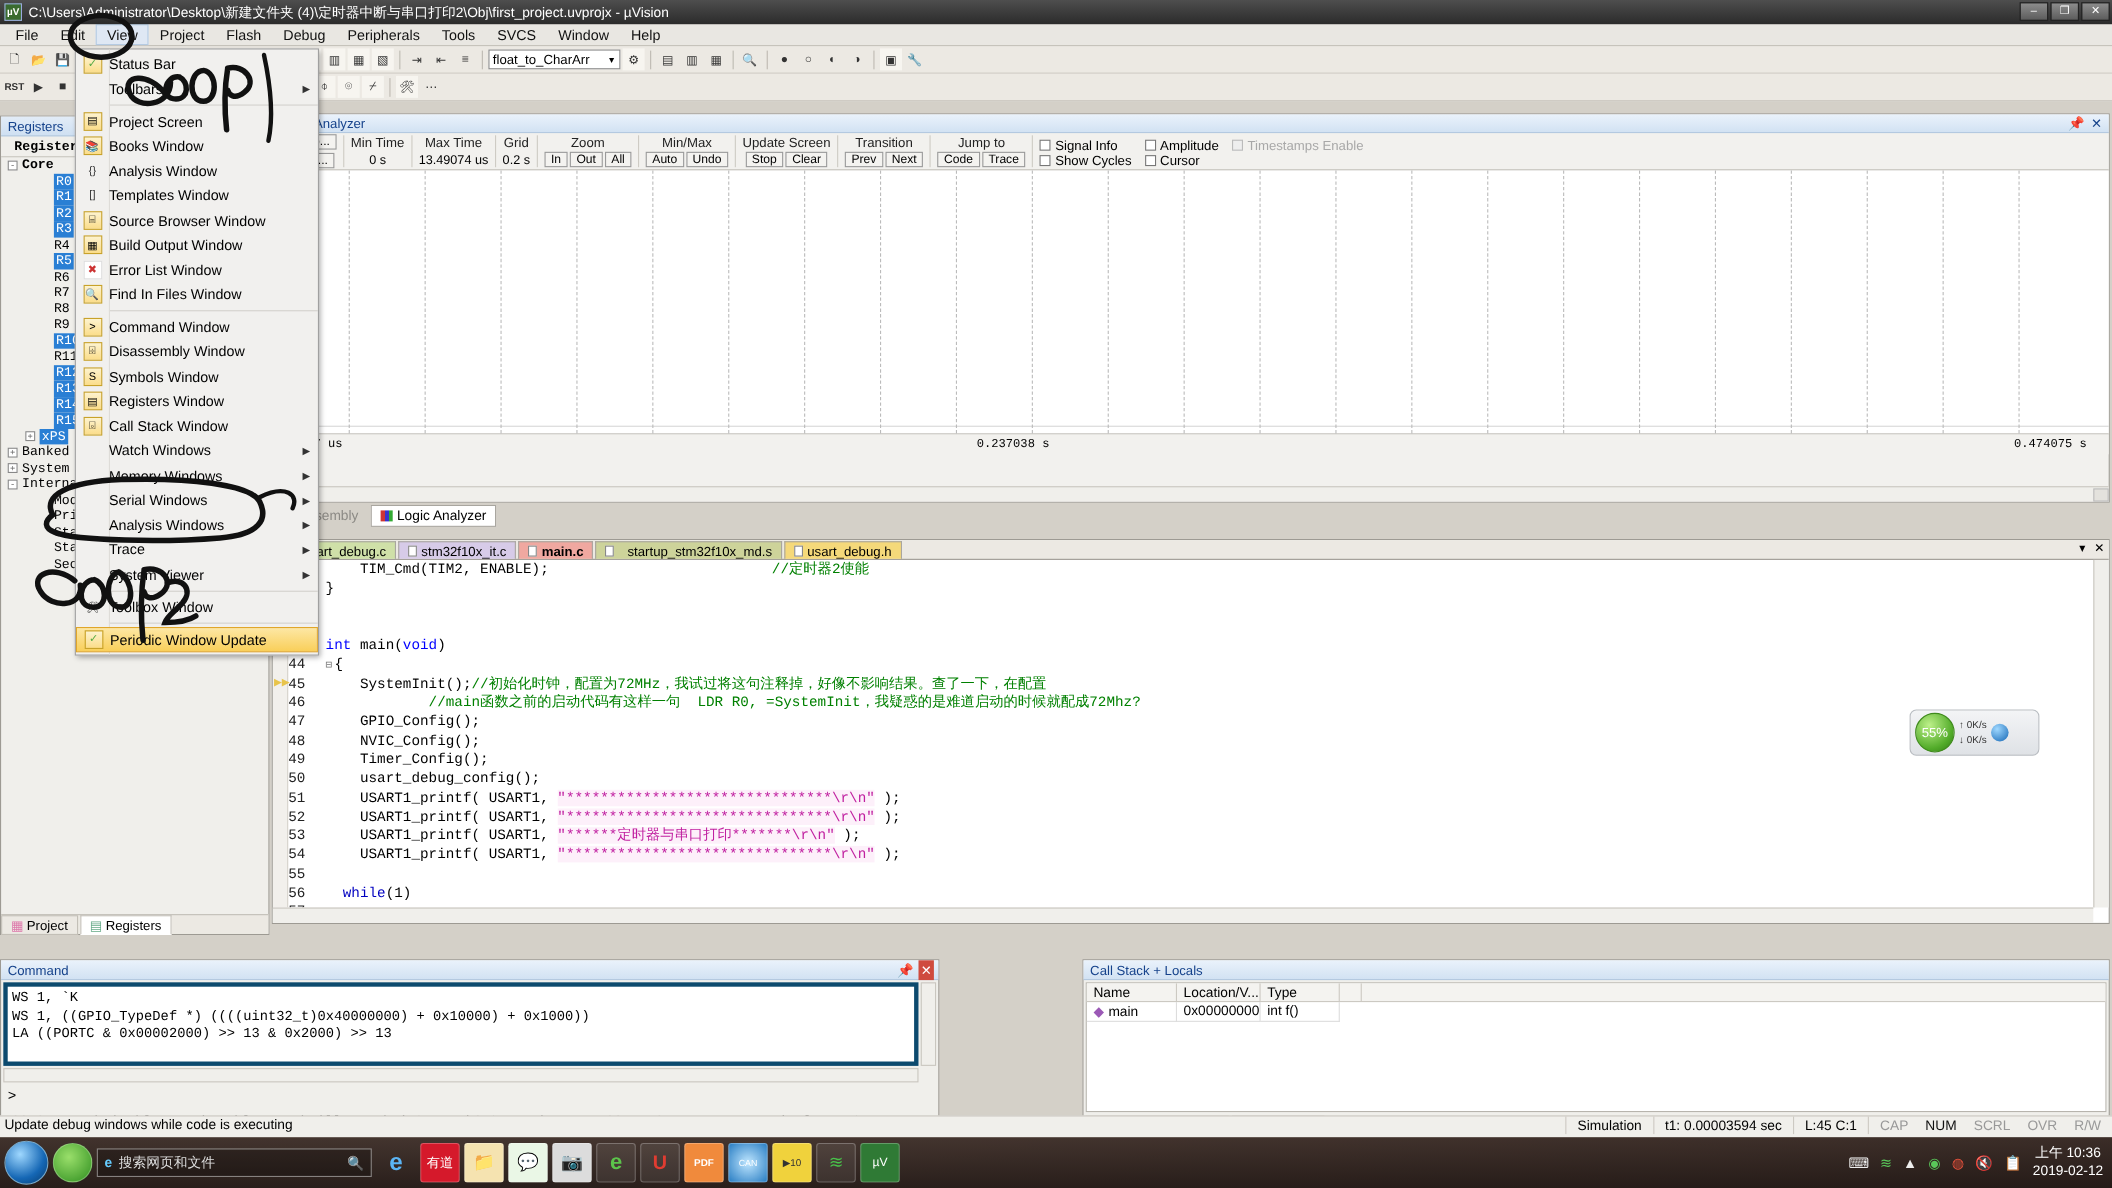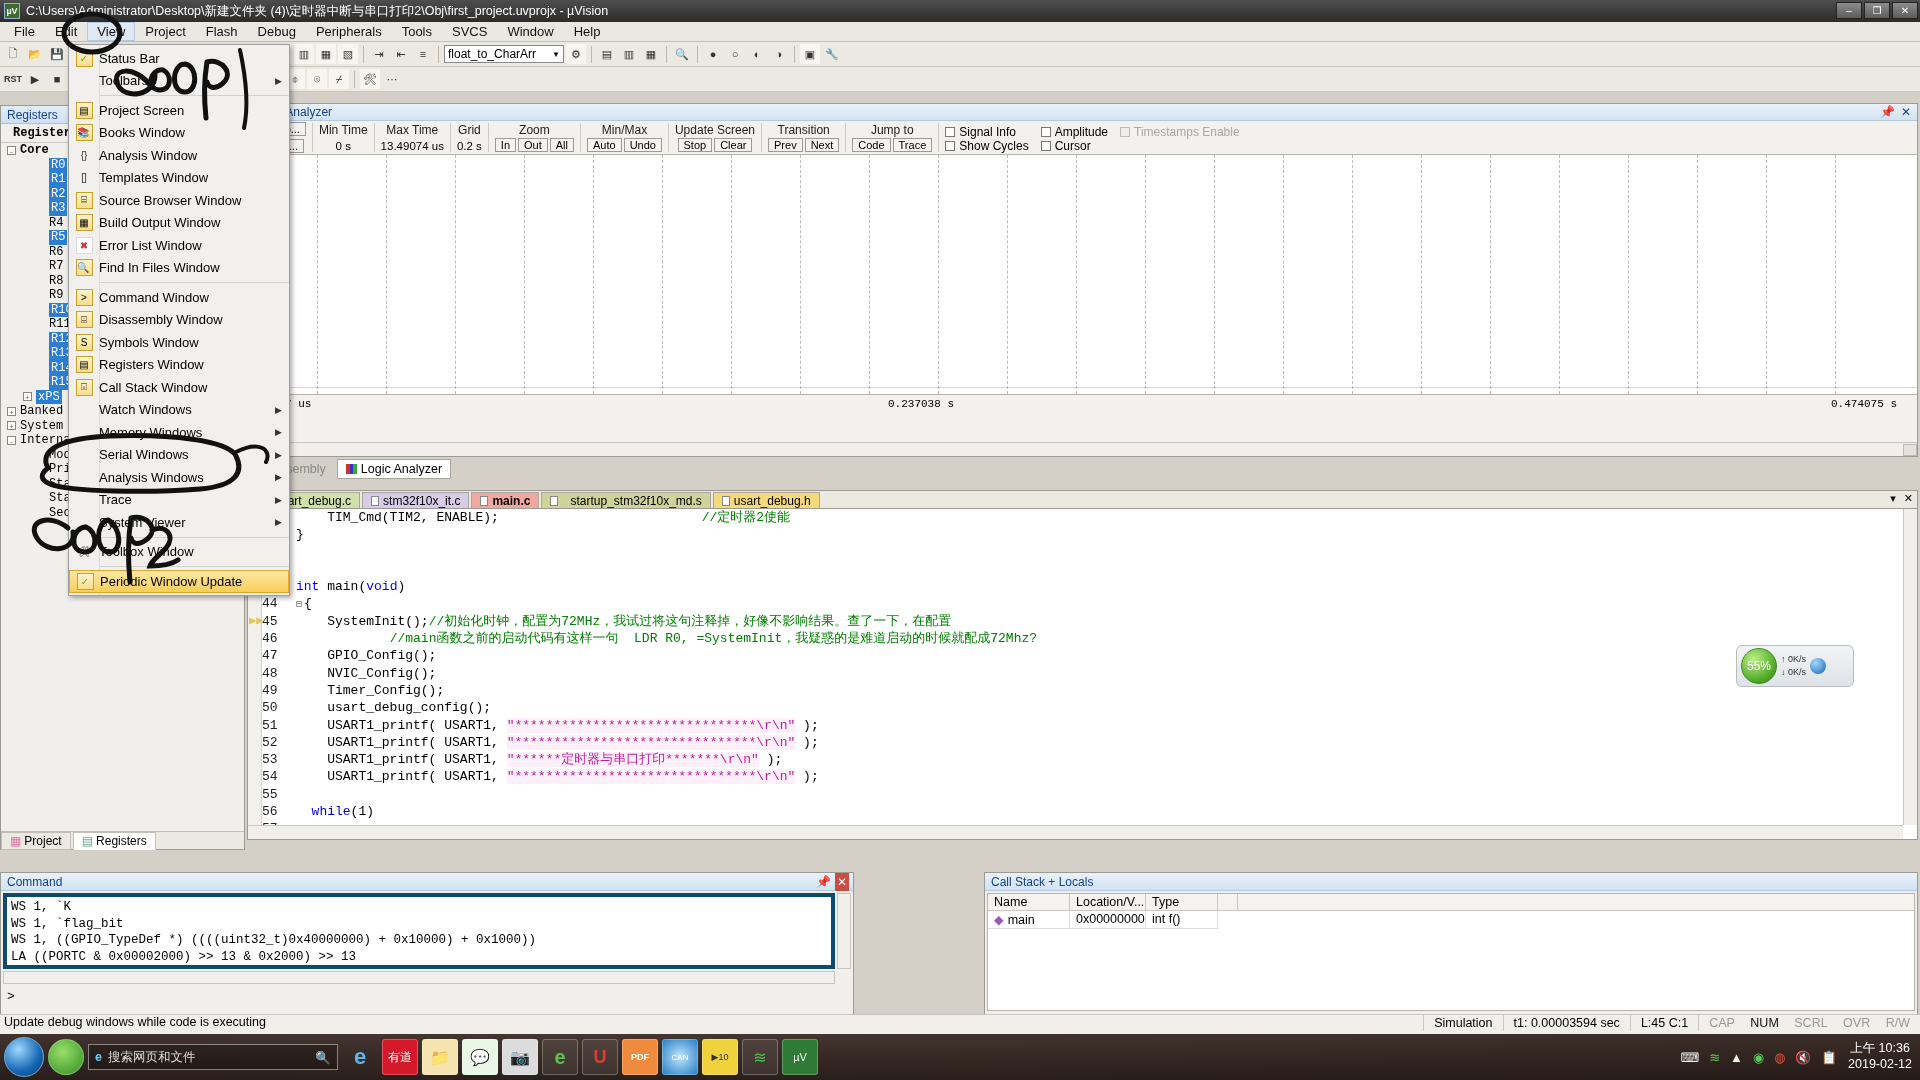--- a/index.html
+++ b/index.html
@@ -649,21 +649,20 @@
 </div>
 
 <div id="cmdwin">
   <div class="hdr">
     <span>Command</span>
     <span class="pin">📌</span>
     <span class="cls">✕</span>
   </div>
   <div id="cmdout">
       <div class="l">WS 1, `K</div>
-      <div class="l">WS 1, `flag_bit</div>
       <div class="l">WS 1, ((GPIO_TypeDef *) ((((uint32_t)0x40000000) + 0x10000) + 0x1000))</div>
       <div class="l">LA ((PORTC &amp; 0x00002000) &gt;&gt; 13 &amp; 0x2000) &gt;&gt; 13</div>
     </div>
   <div id="cmdvs"></div>
   <div id="cmdhs"></div>
   <div id="cmdin">&gt;</div>
   <div id="cmdhelp">ASSIGN BreakDisable BreakEnable BreakKill BreakList BreakSet BreakAccess COVERAGE DEFINE DIR Display Enter EVALuate</div>
 </div>
 
 <div id="csw">

